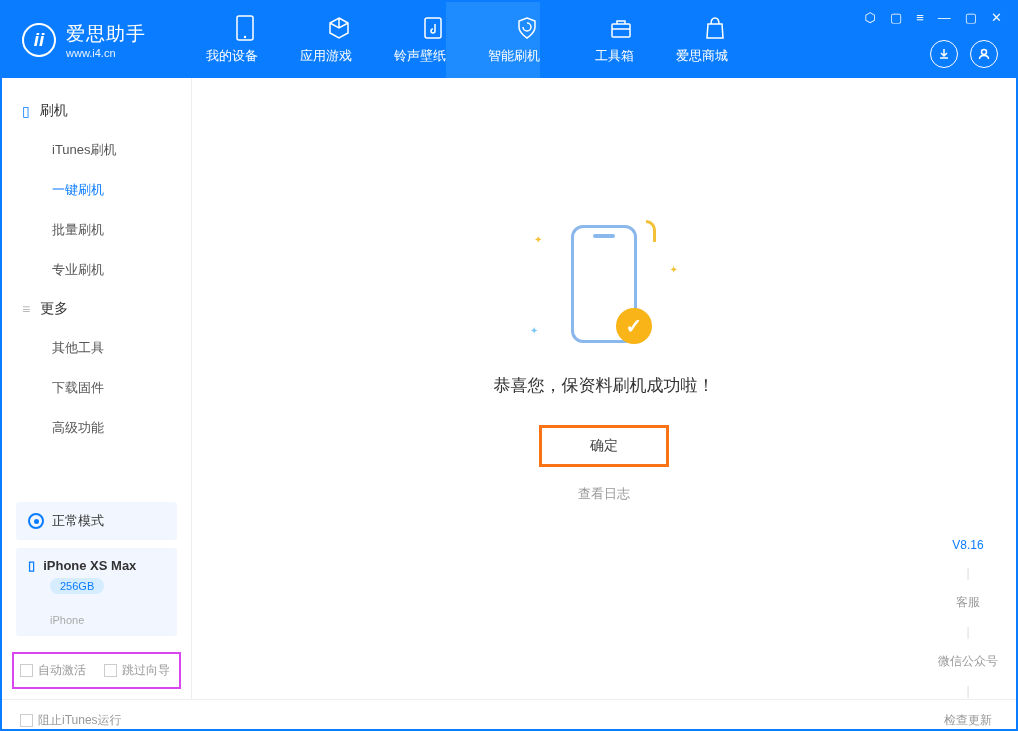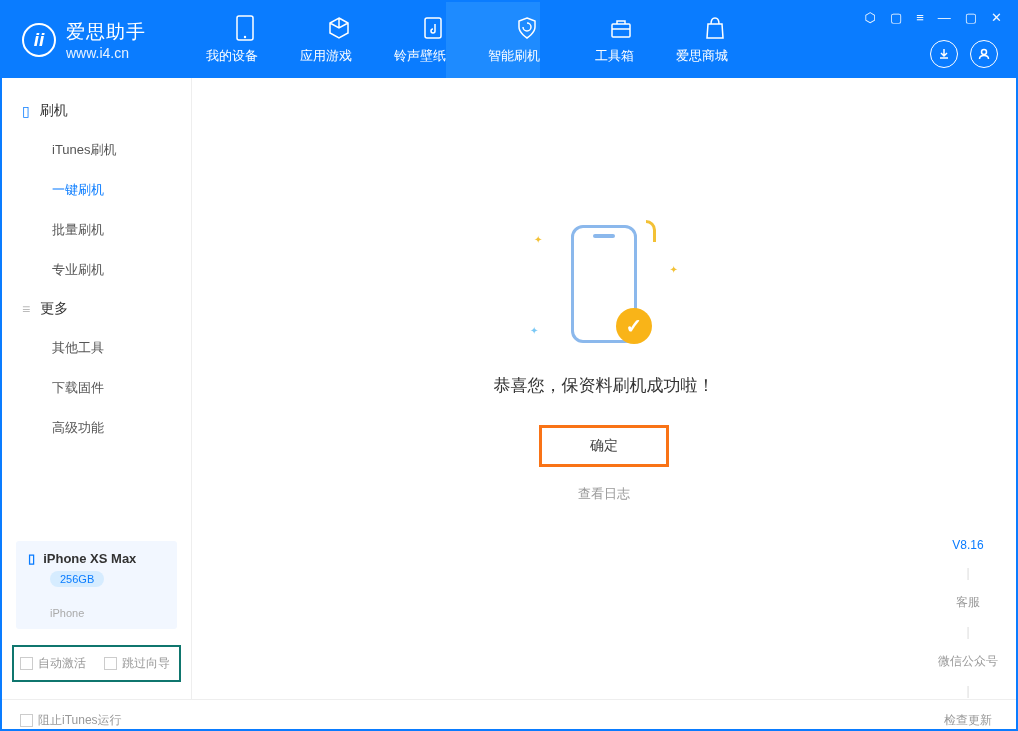--- a/index.html
+++ b/index.html
@@ -4,21 +4,21 @@
 <style>
 * { margin: 0; padding: 0; box-sizing: border-box; font-family: "Microsoft YaHei", sans-serif; }
 body { background: #fff; width: 1018px; height: 731px; overflow: hidden; border: 2px solid #0a7cff; }
 
 
 .header { background: #0a7cff; height: 76px; display: flex; align-items: center; color: #fff; position: relative; }
 .logo { display: flex; align-items: center; padding: 0 18px 0 20px; }
 .logo-icon { width: 34px; height: 34px; border: 2.5px solid #fff; border-radius: 50%; display: flex; align-items: center; justify-content: center; font-weight: bold; font-size: 19px; font-style: italic; }
 .logo-text { margin-left: 10px; }
 .logo-title { font-size: 19px; font-weight: 500; letter-spacing: 1px; }
-.logo-sub { font-size: 14px; opacity: 0.9; }
+.logo-sub { font-size: 11px; opacity: 0.9; }
 .tabs { display: flex; height: 100%; }
 .tab { width: 94px; display: flex; flex-direction: column; align-items: flex-end; justify-content: center; cursor: pointer; font-size: 13px; gap: 6px; }
 .tab.active { background: #1e8bff; }
 .tab-icon { width: 26px; height: 26px; display: flex; align-items: center; justify-content: center; }
 .hdr-right { position: absolute; right: 14px; top: 8px; display: flex; gap: 14px; align-items: center; }
 .hdr-right span { cursor: pointer; font-size: 13px; opacity: 0.95; }
 .hdr-circles { position: absolute; right: 18px; top: 38px; display: flex; gap: 12px; }
 .hdr-circle { width: 28px; height: 28px; border: 1.8px solid #fff; border-radius: 50%; display: flex; align-items: center; justify-content: center; cursor: pointer; }
 
 
@@ -29,21 +29,21 @@
 .side-item { padding: 11px 0 11px 50px; font-size: 13px; color: #555; cursor: pointer; }
 .side-item.active { color: #0a7cff; }
 .side-spacer { flex: 1; }
 .mode-box { margin: 8px 14px; background: #f2f7ff; border-radius: 3px; padding: 10px 12px; font-size: 13px; color: #333; display: flex; align-items: center; gap: 8px; }
 .mode-dot { width: 16px; height: 16px; border: 2px solid #0a7cff; border-radius: 50%; position: relative; }
 .mode-dot::after { content: ""; position: absolute; width: 5px; height: 5px; background: #0a7cff; border-radius: 50%; top: 3.5px; left: 3.5px; }
 .device-box { margin: 0 14px 10px; background: #f2f7ff; border-radius: 3px; padding: 10px 12px; }
 .device-name { font-size: 13px; color: #333; font-weight: 600; display: flex; align-items: center; gap: 8px; }
 .device-badge { display: inline-block; background: #d6ecff; color: #0a7cff; font-size: 11px; padding: 2px 10px; border-radius: 10px; margin: 5px 0 20px 22px; }
 .device-type { font-size: 11px; color: #aaa; margin-left: 22px; }
-.checks { margin: 6px 10px 17px; padding: 8px 6px; border: 2px solid #0f766e; display: flex; gap: 18px; font-size: 12px; color: #999; }
+.checks { margin: 6px 10px 10px; padding: 8px 6px; border: 2px solid #d946ef; display: flex; gap: 18px; font-size: 12px; color: #999; }
 .chk { display: flex; align-items: center; gap: 5px; cursor: pointer; }
 .chk-box { width: 13px; height: 13px; border: 1px solid #ccc; }
 
 
 .main { flex: 1; display: flex; flex-direction: column; align-items: center; justify-content: center; padding-bottom: 60px; }
 .phone-illust { position: relative; width: 160px; height: 140px; display: flex; align-items: center; justify-content: center; margin-bottom: 20px; }
 .phone { width: 66px; height: 118px; border: 3px solid #8bb8ec; border-radius: 12px; position: relative; background: #fff; }
 .phone::before { content: ""; position: absolute; top: 6px; left: 50%; transform: translateX(-50%); width: 22px; height: 4px; background: #8bb8ec; border-radius: 3px; }
 .shine { position: absolute; top: 6px; right: 28px; width: 10px; height: 22px; border-top: 3px solid #f3c135; border-right: 3px solid #f3c135; border-top-right-radius: 10px; }
 .check-badge { position: absolute; bottom: 10px; right: 32px; width: 36px; height: 36px; background: #f9b418; border-radius: 50%; display: flex; align-items: center; justify-content: center; color: #fff; font-size: 20px; font-weight: bold; }
@@ -160,20 +160,24 @@
     <div class="side-item">批量刷机</div>
     <div class="side-item">专业刷机</div>
     <div class="side-section">
         <span class="side-icon" style="color:#bbb">≡</span>
         <span>更多</span>
       </div>
     <div class="side-item">其他工具</div>
     <div class="side-item">下载固件</div>
     <div class="side-item">高级功能</div>
     <div class="side-spacer"></div>
+    <div class="mode-box">
+        <div class="mode-dot"></div>
+        <span>正常模式</span>
+      </div>
     <div class="device-box">
       <div class="device-name">
           <span style="color:#0a7cff">▯</span>
           <span>iPhone XS Max</span>
         </div>
       <div class="device-badge">256GB</div>
       <div class="device-type">iPhone</div>
     </div>
     <div class="checks">
       <div class="chk">

